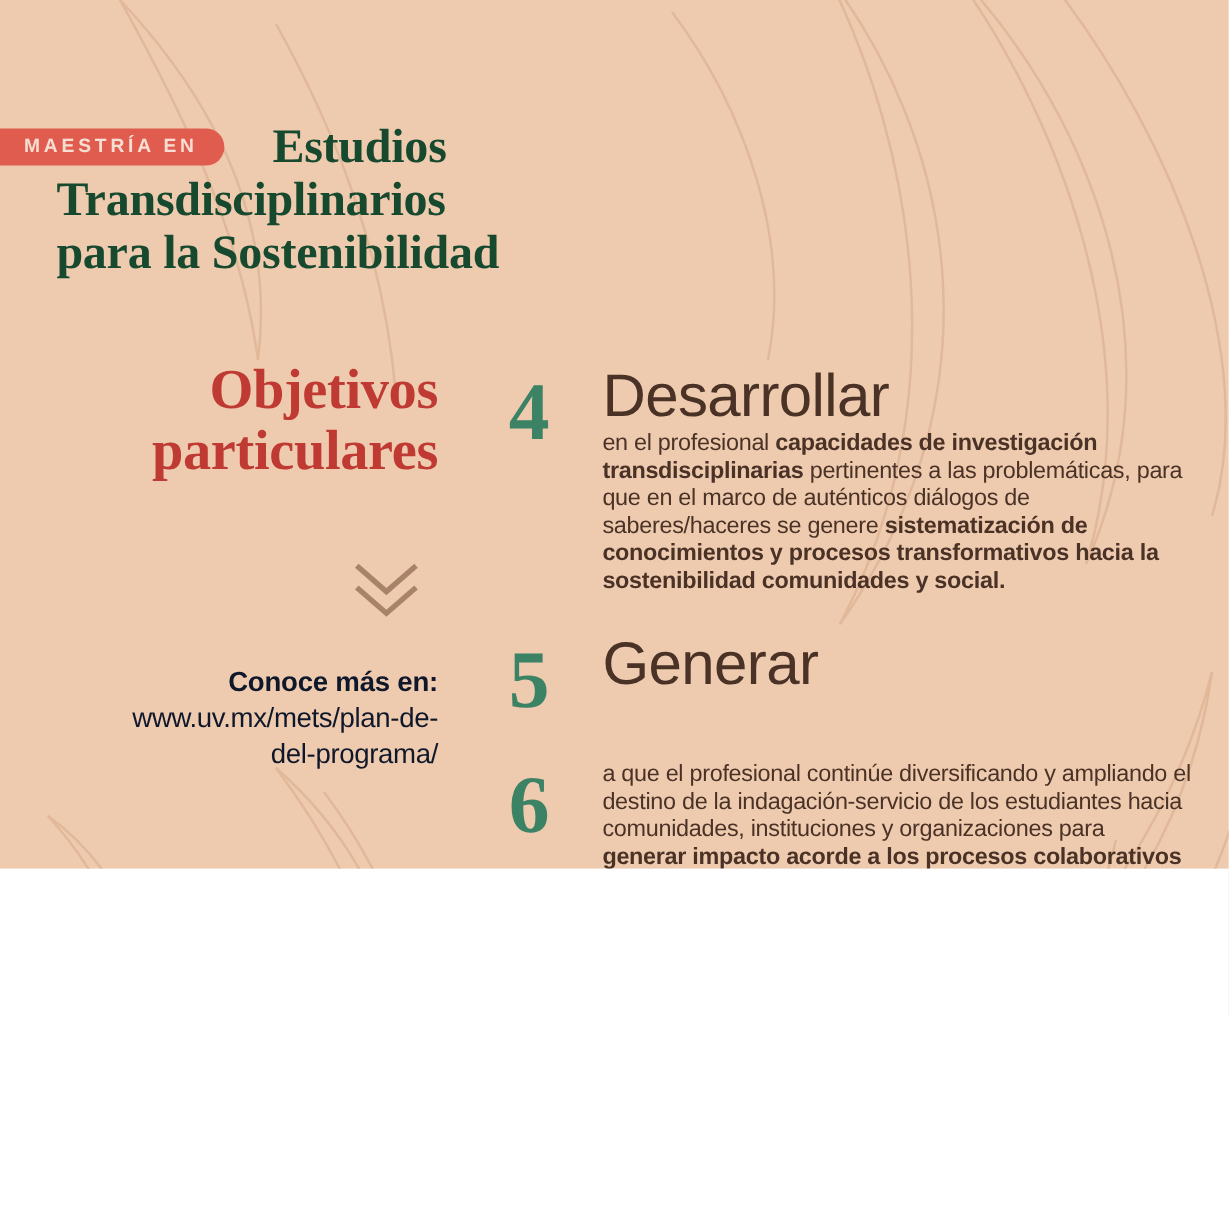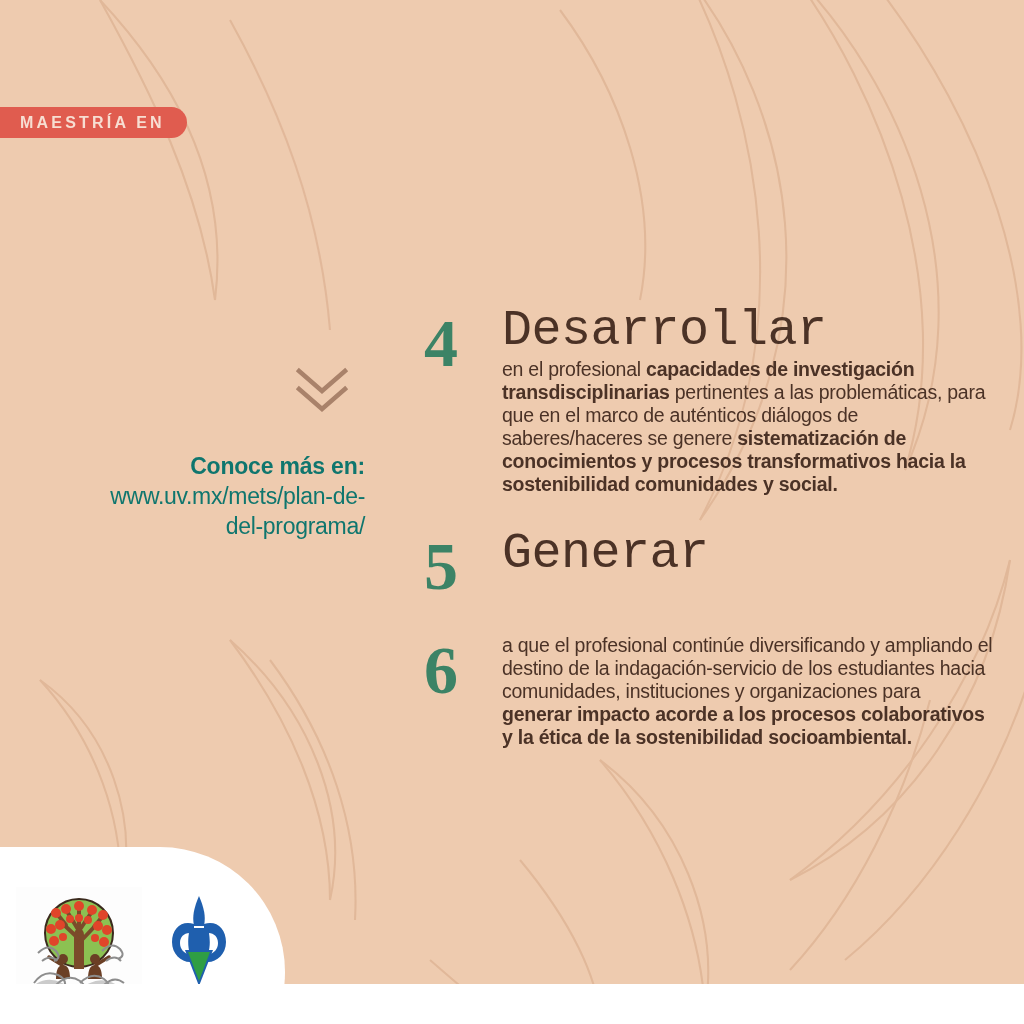--- a/index.html
+++ b/index.html
@@ -3,21 +3,21 @@
 <meta charset="utf-8">
 <style>
   html, body {
     margin: 0;
     padding: 0;
     background: #ffffff;
   }
   #poster {
     position: relative;
     width: 1024px;
-    height: 984px;
+    height: 724px;
     overflow: hidden;
     background: #eecbaf;
     font-family: "Liberation Sans", sans-serif;
     -webkit-font-smoothing: antialiased;
   }
 
   
   .bg-leaves {
     position: absolute;
     inset: 0;
@@ -80,21 +80,21 @@
     letter-spacing: -0.3px;
   }
   .chevrons {
     margin-top: 65px;
     display: flex;
     justify-content: flex-end;
     padding-right: 12px;
   }
   .conoce-block {
     margin-top: 36px;
-    color: #0f766e;
+    color: #0f172a;
   }
   .conoce-label {
     font-size: 23px;
     font-weight: 700;
     line-height: 30px;
     letter-spacing: -0.2px;
   }
   .conoce-url {
     font-size: 23px;
     font-weight: 400;
@@ -119,21 +119,21 @@
     font-family: "Liberation Serif", serif;
     font-weight: 700;
     font-size: 68px;
     line-height: 64px;
     text-align: left;
     padding-top: 6px;
   }
   .obj-body { flex: 1 1 auto; }
   .obj-verb {
     color: #4b3226;
-    font-family: Liberation Mono, monospace;
+    font-family: Liberation Sans, sans-serif;
     font-weight: 400;
     font-size: 50px;
     line-height: 51px;
     letter-spacing: -0.5px;
   }
   .obj-text {
     color: #4b3226;
     font-size: 19.5px;
     line-height: 23px;
     letter-spacing: -0.25px;
@@ -201,22 +201,31 @@
       <path d="M600 760 C 680 820, 720 920, 705 1010"></path>
       <path d="M520 860 C 570 920, 600 980, 600 1024"></path>
       <path d="M430 960 C 470 995, 490 1010, 500 1024"></path>
     </g>
   </svg>
 
   <div class="badge">
     <span class="badge-label">MAESTRÍA EN</span>
   </div>
 
+  <div class="program-title">
+    <div class="line1">Estudios</div>
+    <div class="line2">Transdisciplinarios</div>
+    <div class="line3">para la Sostenibilidad</div>
+  </div>
 
   <div class="left-col">
+    <div class="objetivos-heading">
+      <div>Objetivos</div>
+      <div>particulares</div>
+    </div>
 
     <div class="chevrons">
       <svg width="62" height="50" viewBox="0 0 62 50" fill="none" stroke="#a9826a" stroke-width="4.5" stroke-linecap="square">
         <path d="M8 6 L31 26 L54 6"></path>
         <path d="M8 24 L31 44 L54 24"></path>
       </svg>
     </div>
 
     <div class="conoce-block">
       <div class="conoce-label">Conoce más en:</div>

